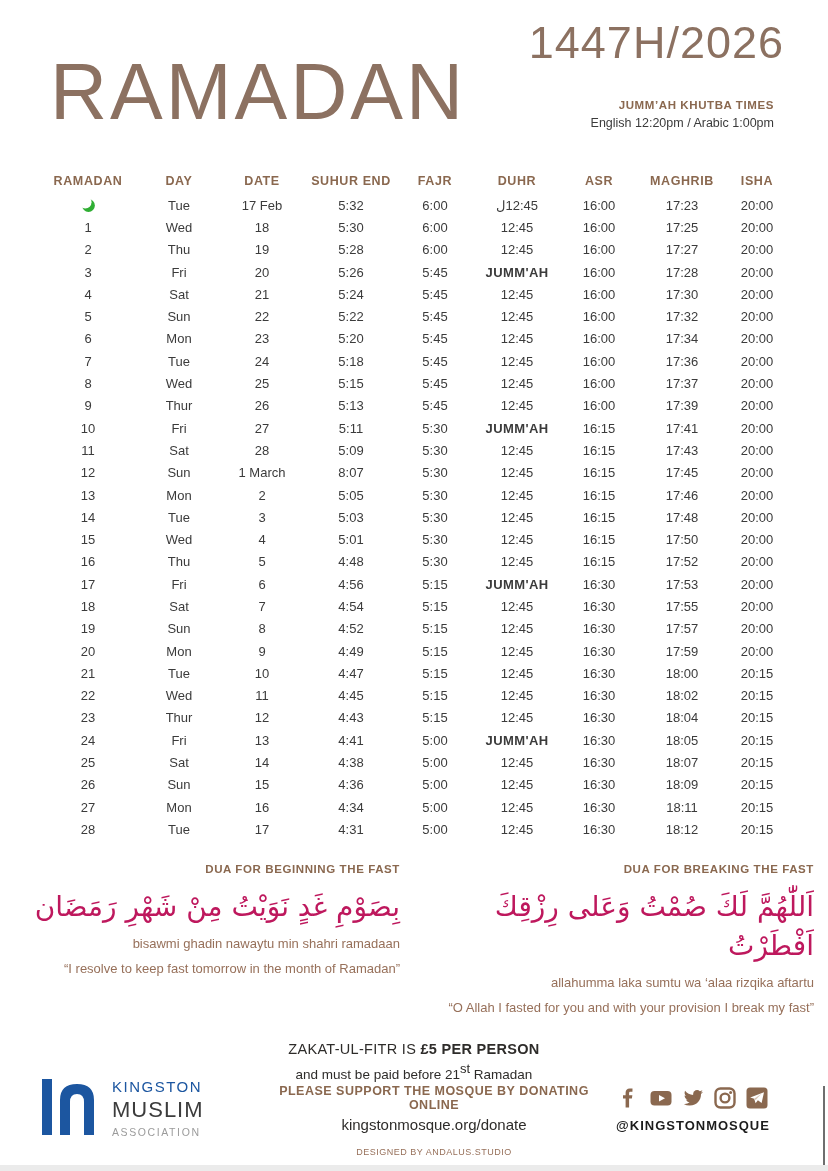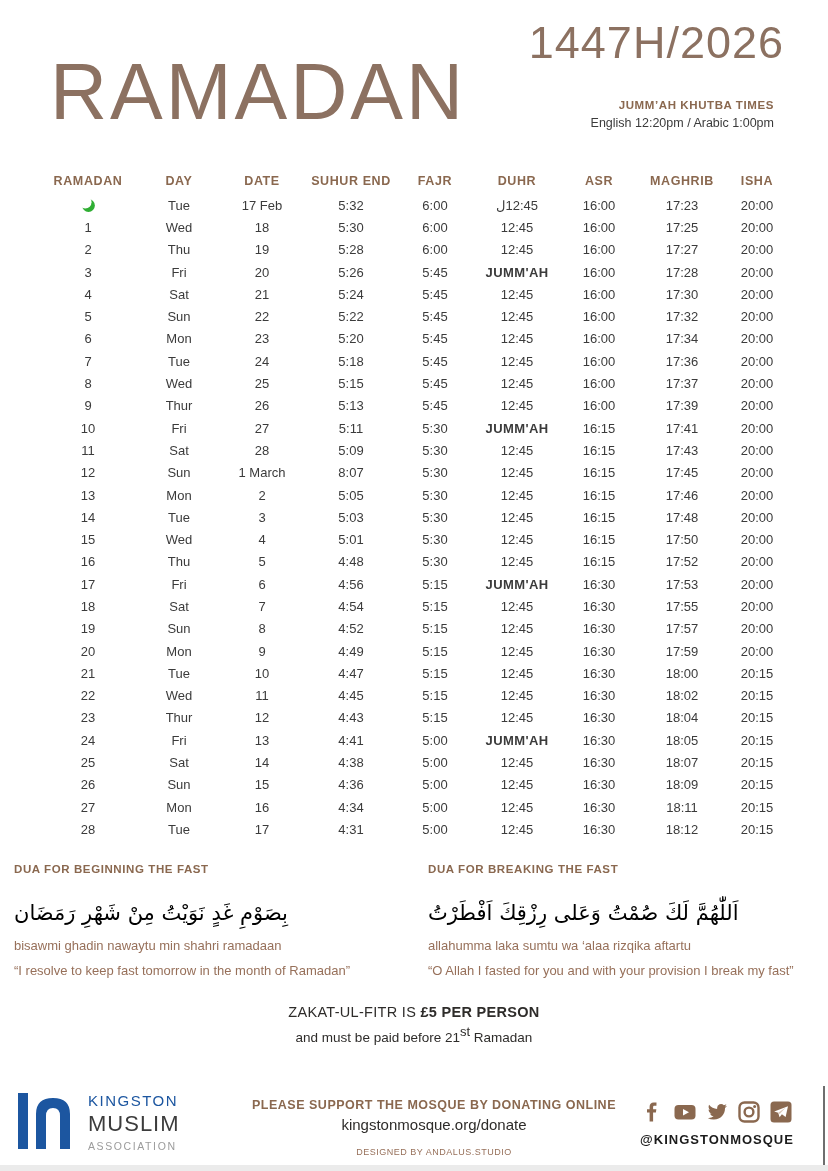--- a/index.html
+++ b/index.html
@@ -29,38 +29,38 @@
     text-align:center; padding:0 0 6px 0;
   }
   table.timetable td{
     font-size:13px; color:#3b3b3b; text-align:center; height:22.3px; padding:0;
     white-space:nowrap;
   }
   td.jummah-cell{font-size:9.5px; letter-spacing:.4px; font-weight:bold; color:#454545;}
   .moon-svg{vertical-align:middle; margin-top:-2px;}
   
   .duas{display:flex; margin-top:22px;}
-  .dua{flex:1; text-align:left; padding:0 14px;}
+  .dua{flex:1; text-align:right; padding:0 14px;}
   .dua-title{font-size:11.5px; font-weight:bold; letter-spacing:.6px; color:#8a684f;}
   .dua-arabic{
     font-family:"DejaVu Sans", sans-serif; direction:rtl; unicode-bidi:embed;
-    font-size:21px; color:#000000; margin:24px 0 10px 0; line-height:1.4;
+    font-size:28px; color:#be185d; margin:12px 0 10px 0; line-height:1.4;
   }
   .dua-translit{font-size:13px; color:#97705a; margin-bottom:10px;}
   .dua-translation{font-size:13px; color:#97705a;}
   
   .zakat{margin-top:26px; text-align:center; color:#2e2c2a;}
   .zakat-line1{font-size:14.5px; letter-spacing:.3px;}
   .zakat-line1 b{font-weight:bold;}
   .zakat-line2{font-size:13.5px; margin-top:4px;}
   .zakat-line2 sup{font-size:13px;}
   
   .footer{
     position:absolute; left:0; right:0; bottom:14px;
-    display:flex; align-items:flex-start; padding:0 16px;
+    display:flex; align-items:flex-start; padding:0 40px;
   }
   .logo{display:flex; align-items:flex-start; gap:10px; width:230px;}
   .logo-text{display:flex; flex-direction:column; line-height:1.15; padding-top:2px;}
   .logo-kingston{font-size:15px; color:#1c56a0; letter-spacing:1.5px;}
   .logo-muslim{font-size:22px; color:#3c3c3c; letter-spacing:1px; margin-top:2px;}
   .logo-association{font-size:10.5px; color:#9b9b9b; letter-spacing:1.6px; margin-top:3px;}
   .donate{flex:1; text-align:center; padding-top:8px;}
   .donate-title{font-size:12.5px; font-weight:bold; letter-spacing:.5px; color:#8a684f;}
   .donate-url{font-size:15px; color:#2e2c2a; margin-top:4px; cursor:pointer;}
   .designed-by{font-size:9px; letter-spacing:.5px; color:#97705a; margin-top:14px;}

